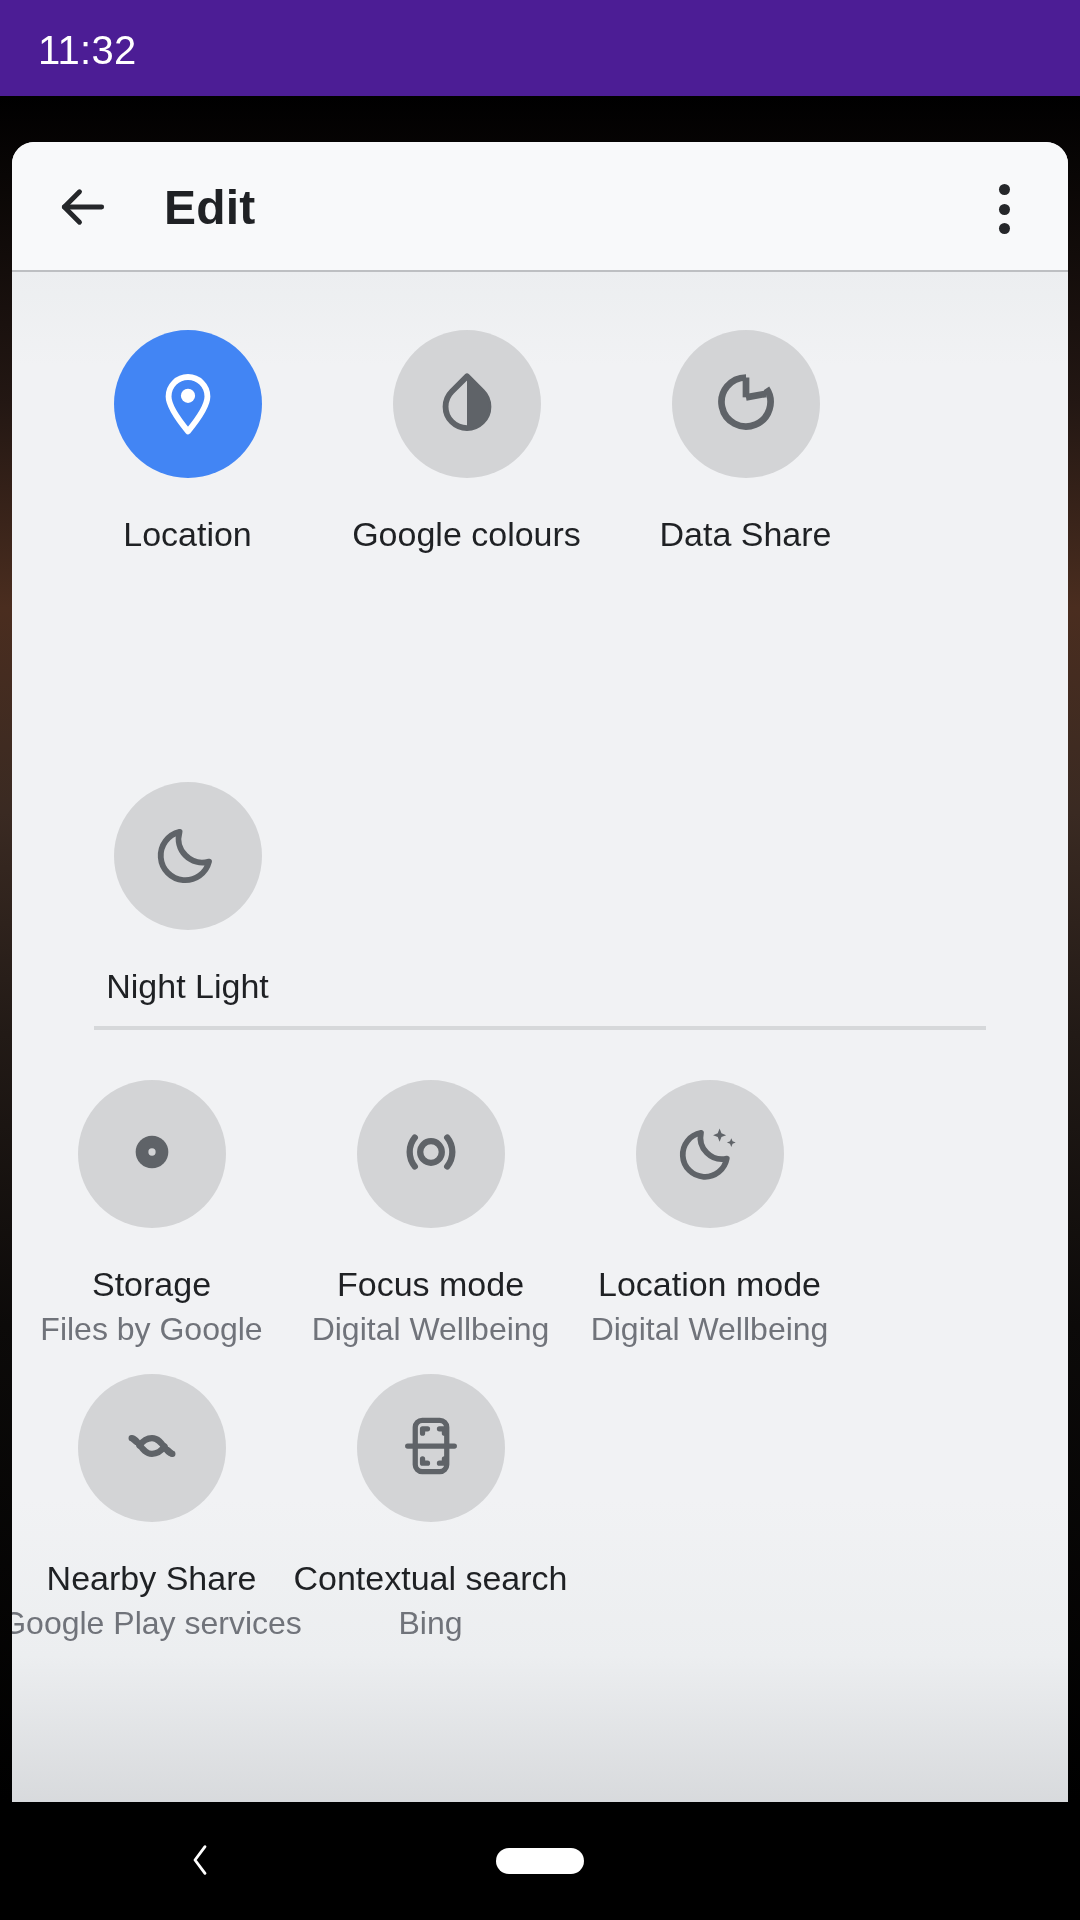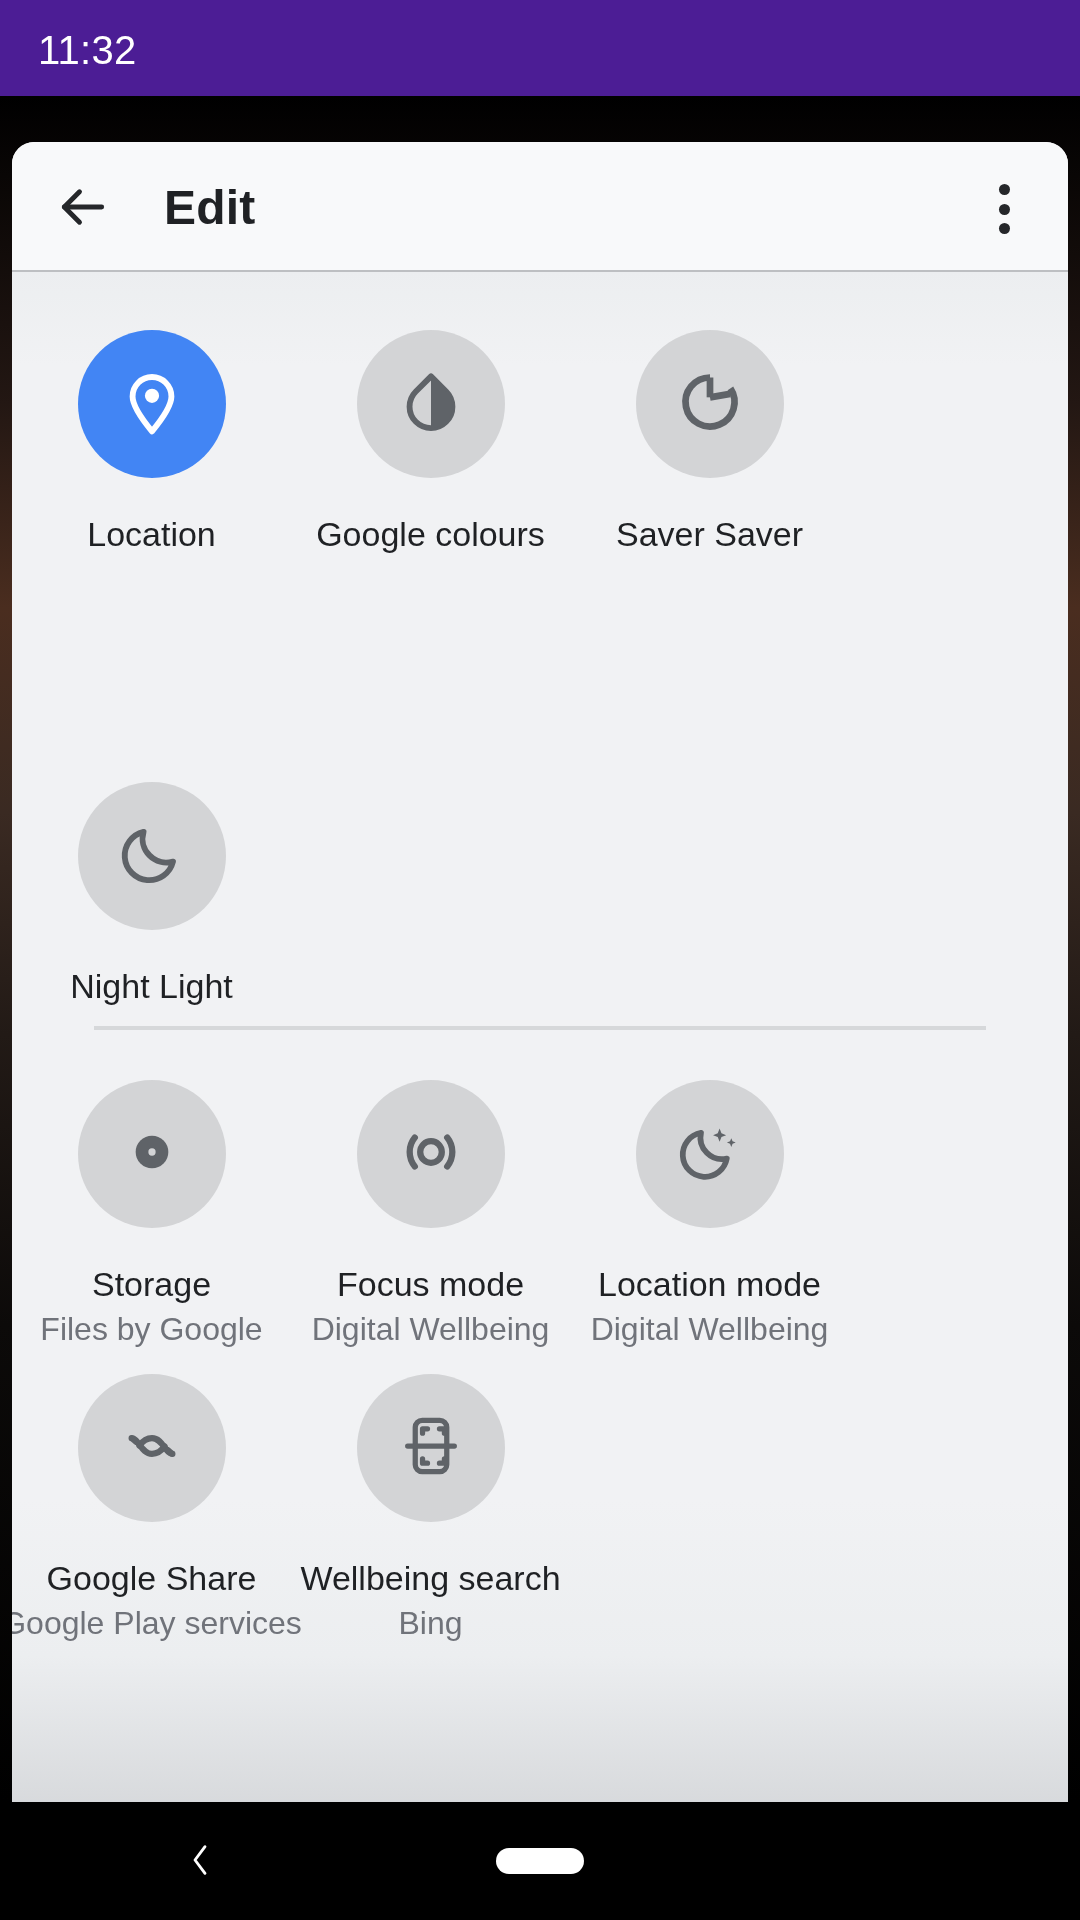--- a/index.html
+++ b/index.html
@@ -80,21 +80,21 @@
   .icon-circle.active { background:#4285f4; }
   .tile-label {
     margin-top:36px; font-size:34px; color:#1f2124; line-height:40px;
     text-align:center; white-space:nowrap;
   }
   .tile-sub {
     margin-top:6px; font-size:32px; color:#70737a; line-height:38px;
     text-align:center; white-space:nowrap;
   }
 
-  .section-one { padding-top:36px; }
+  .section-one { padding-top:36px;padding-left:36px; }
   .section-one .tile { height:266px; }
   .row-gap { height:186px; width:100%; }
 
   .divider {
     width:892px; height:4px; background:#d6d8da;
     margin:0 auto;
   }
 
   .section-two { padding-top:28px; }
   .section-two .tile { height:292px; }
@@ -175,21 +175,21 @@
         <div class="tile">
           <div class="icon-circle">
             <span>
               <svg width="70" height="70" viewBox="0 0 24 24" fill="none" stroke="#5f6368" stroke-width="2.3" stroke-linecap="butt">
                 <path d="M12 3.6a8.4 8.4 0 1 0 7.0 3.75"></path>
                 <line x1="12" y1="3.6" x2="12" y2="10.4"></line>
                 <line x1="12" y1="10.4" x2="18.9" y2="9.2"></line>
               </svg>
             </span>
           </div>
-          <div class="tile-label">Saver Saver</div>
+          <div class="tile-label">Data Share</div>
         </div>
 
         <div class="row-gap"></div>
 
         <div class="tile">
           <div class="icon-circle">
             <span>
               <svg width="70" height="70" viewBox="0 0 24 24" fill="none" stroke="#5f6368" stroke-width="2" stroke-linecap="round" stroke-linejoin="round">
                 <path d="M19.2 14.6A8.2 8.2 0 0 1 9.1 4.4 8.4 8.4 0 1 0 19.2 14.6z"></path>
               </svg>
@@ -251,38 +251,38 @@
           <div class="icon-circle">
             <span>
               <svg width="70" height="70" viewBox="0 0 24 24" fill="none" stroke="#5f6368" stroke-width="2.1" stroke-linecap="round">
                 <path d="M5 9.3c2.4 0 3.3 5.4 7 5.4 2.1 0 3.4-1.3 4.3-2.6"></path>
                 <path d="M19 14.7c-2.4 0-3.3-5.4-7-5.4-2.1 0-3.4 1.3-4.3 2.6"></path>
                 <line x1="5.2" y1="9.4" x2="6.6" y2="10.6"></line>
                 <line x1="18.8" y1="14.6" x2="17.4" y2="13.4"></line>
               </svg>
             </span>
           </div>
-          <div class="tile-label">Google Share</div>
+          <div class="tile-label">Nearby Share</div>
           <div class="tile-sub">Google Play services</div>
         </div>
 
         <div class="tile">
           <div class="icon-circle">
             <span>
               <svg width="70" height="70" viewBox="0 0 24 24" fill="none" stroke="#5f6368" stroke-width="1.8" stroke-linecap="round" stroke-linejoin="round">
                 <rect x="6.6" y="3.2" width="10.8" height="17.6" rx="2.4"></rect>
                 <polyline points="9.1,7.6 9.1,6.1 10.8,6.1"></polyline>
                 <polyline points="14.9,6.1 16.6,6.1 16.6,7.6"></polyline>
                 <polyline points="9.1,16.4 9.1,17.9 10.8,17.9"></polyline>
                 <polyline points="14.9,17.9 16.6,17.9 16.6,16.4"></polyline>
                 <line x1="4.0" y1="12" x2="20.0" y2="12"></line>
               </svg>
             </span>
           </div>
-          <div class="tile-label">Wellbeing search</div>
+          <div class="tile-label">Contextual search</div>
           <div class="tile-sub">Bing</div>
         </div>
 
       </div>
 
     </div>
   </div>
 
   <div class="navbar">
     <div class="nav-back">

